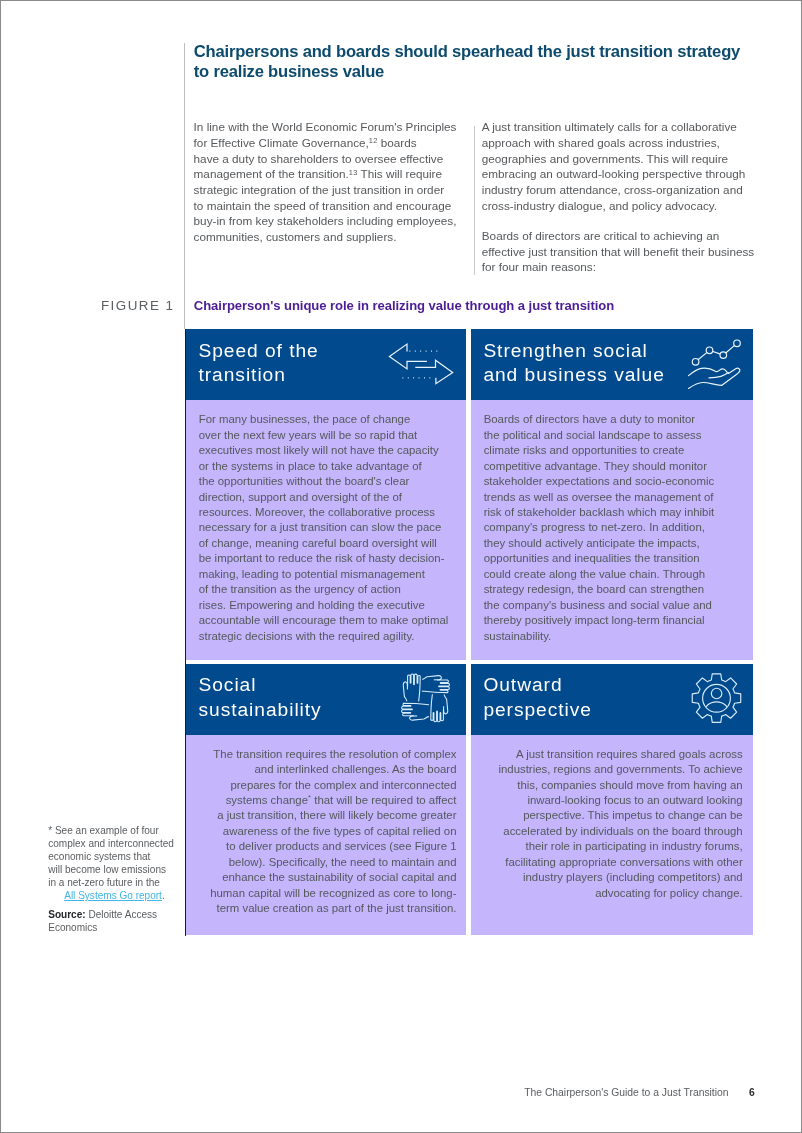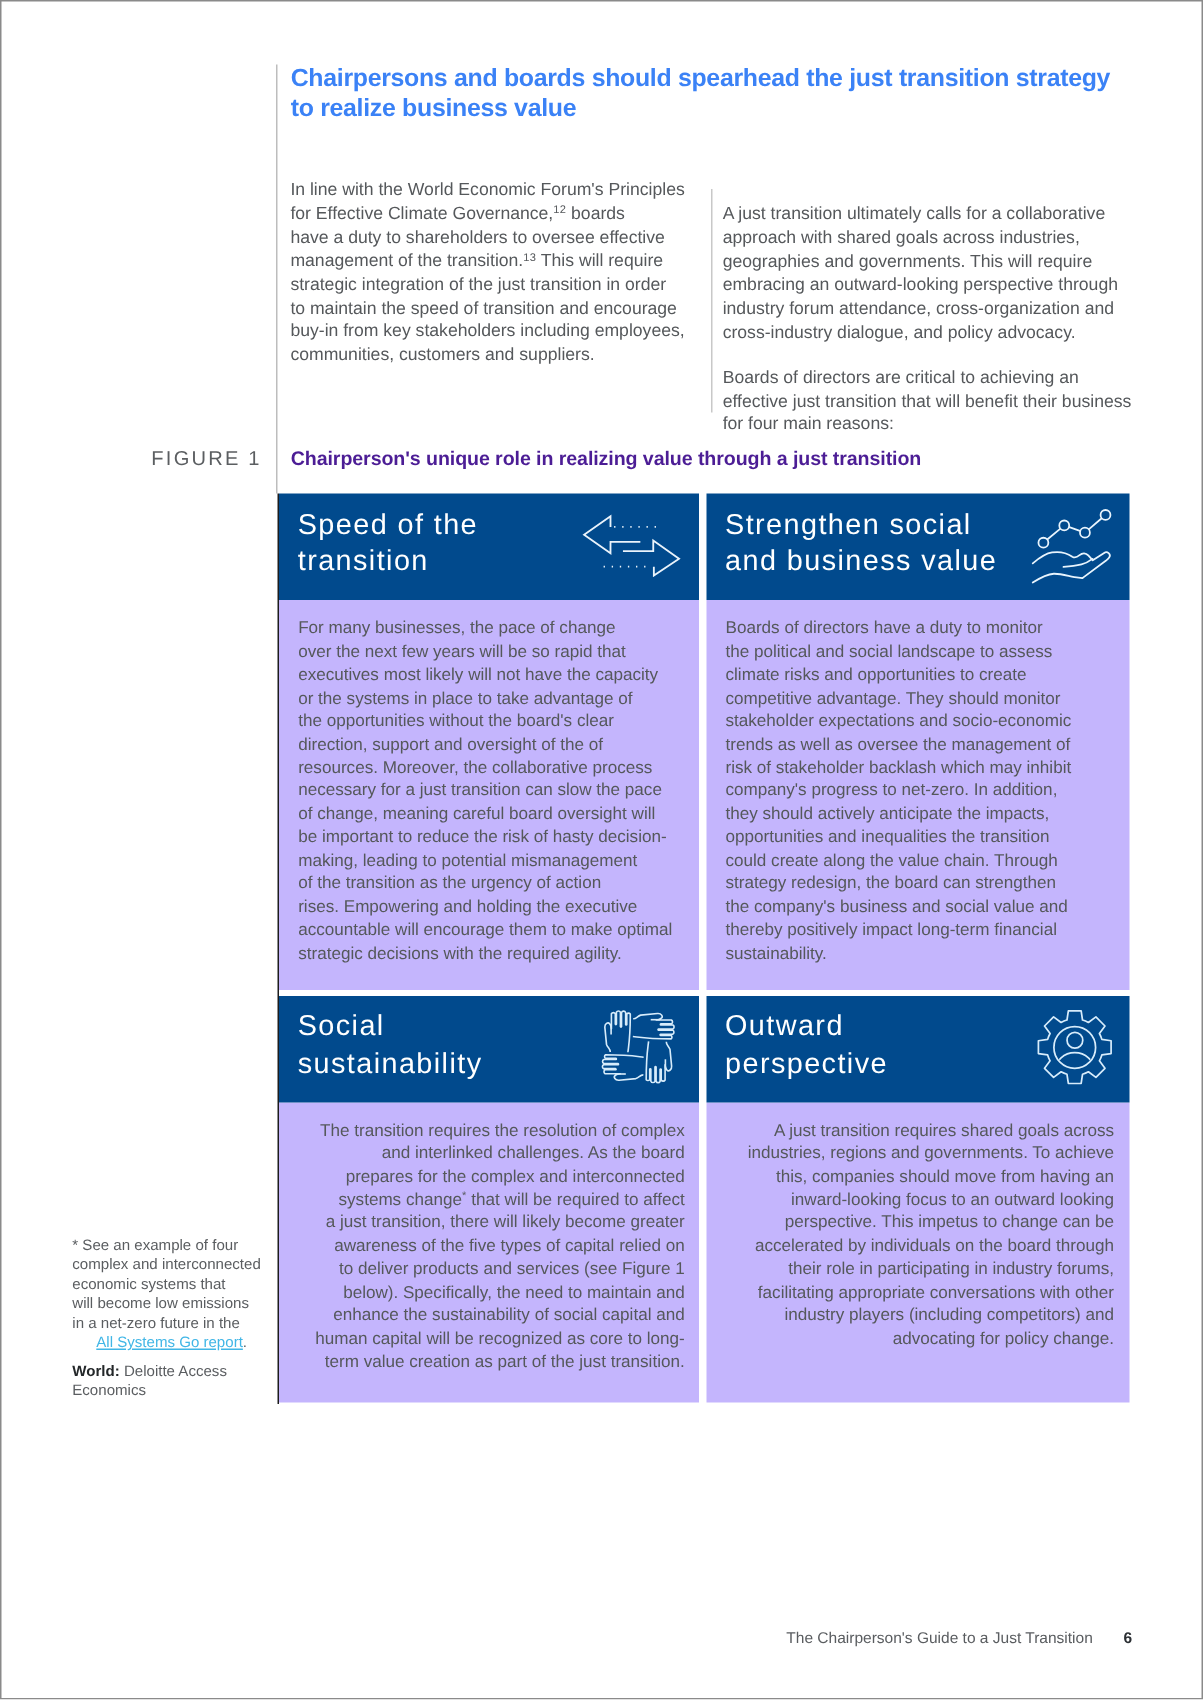--- a/index.html
+++ b/index.html
@@ -10,32 +10,32 @@
     font-family:"Liberation Sans", sans-serif;
     -webkit-font-smoothing:antialiased;
   }
   .page { position:relative; width:802px; height:1133px;
           border:1px solid #8a8a8a; background:#fff; overflow:hidden; }
 
   
   .title {
     position:absolute; left:192.8px; top:40.6px; width:580px;
     font-size:16.58px; font-weight:bold; line-height:20.4px;
-    color:#3b82f6; letter-spacing:-0.2px; white-space:pre;
+    color:#0c4a6e; letter-spacing:-0.2px; white-space:pre;
   }
 
   
   .left-rule { position:absolute; left:183px; top:42px; width:1.4px; height:286px; background:#bdbdbd; }
   .fig-rule { position:absolute; left:184.1px; top:328.2px; width:1.3px; height:607px; background:#1c1c1c; }
 
   
   .intro { position:absolute; left:192.6px; top:118.2px; width:570px; height:165px; }
   .intro .col { position:absolute; top:0; font-size:11.74px; line-height:15.7px; color:#55585b; }
   .intro .col.left  { left:0px;   width:272px; }
-  .intro .col.right { left:288.2px; width:280px;margin-top:16px; }
+  .intro .col.right { left:288.2px; width:280px; }
   .intro p { white-space:pre; }
   .intro p + p { margin-top:14.4px; }
   .sup { font-size:7.4px; position:relative; top:-3.6px; line-height:0; letter-spacing:0.2px; }
   .col-rule { position:absolute; left:280px; top:7px; width:1px; height:149px; background:#c8c8c8; }
 
   
   .fig-label {
     position:absolute; left:99.9px; top:297.3px;
     font-size:13.4px; letter-spacing:1.48px; color:#5b5e61;
   }
@@ -266,21 +266,21 @@
     </div>
   </div>
 
   <div class="note">
     <div><span>* See an example of four
 complex and interconnected
 economic systems that
 will become low emissions
 in a net-zero future in the
 </span><a>All Systems Go report</a><span>.</span></div>
-    <div class="src"><b>World:</b><span> Deloitte Access
+    <div class="src"><b>Source:</b><span> Deloitte Access
 Economics</span></div>
   </div>
 
   <div class="footer">
     <span>The Chairperson's Guide to a Just Transition</span><span class="num">6</span>
   </div>
 
 </div>
 
 </body></html>

